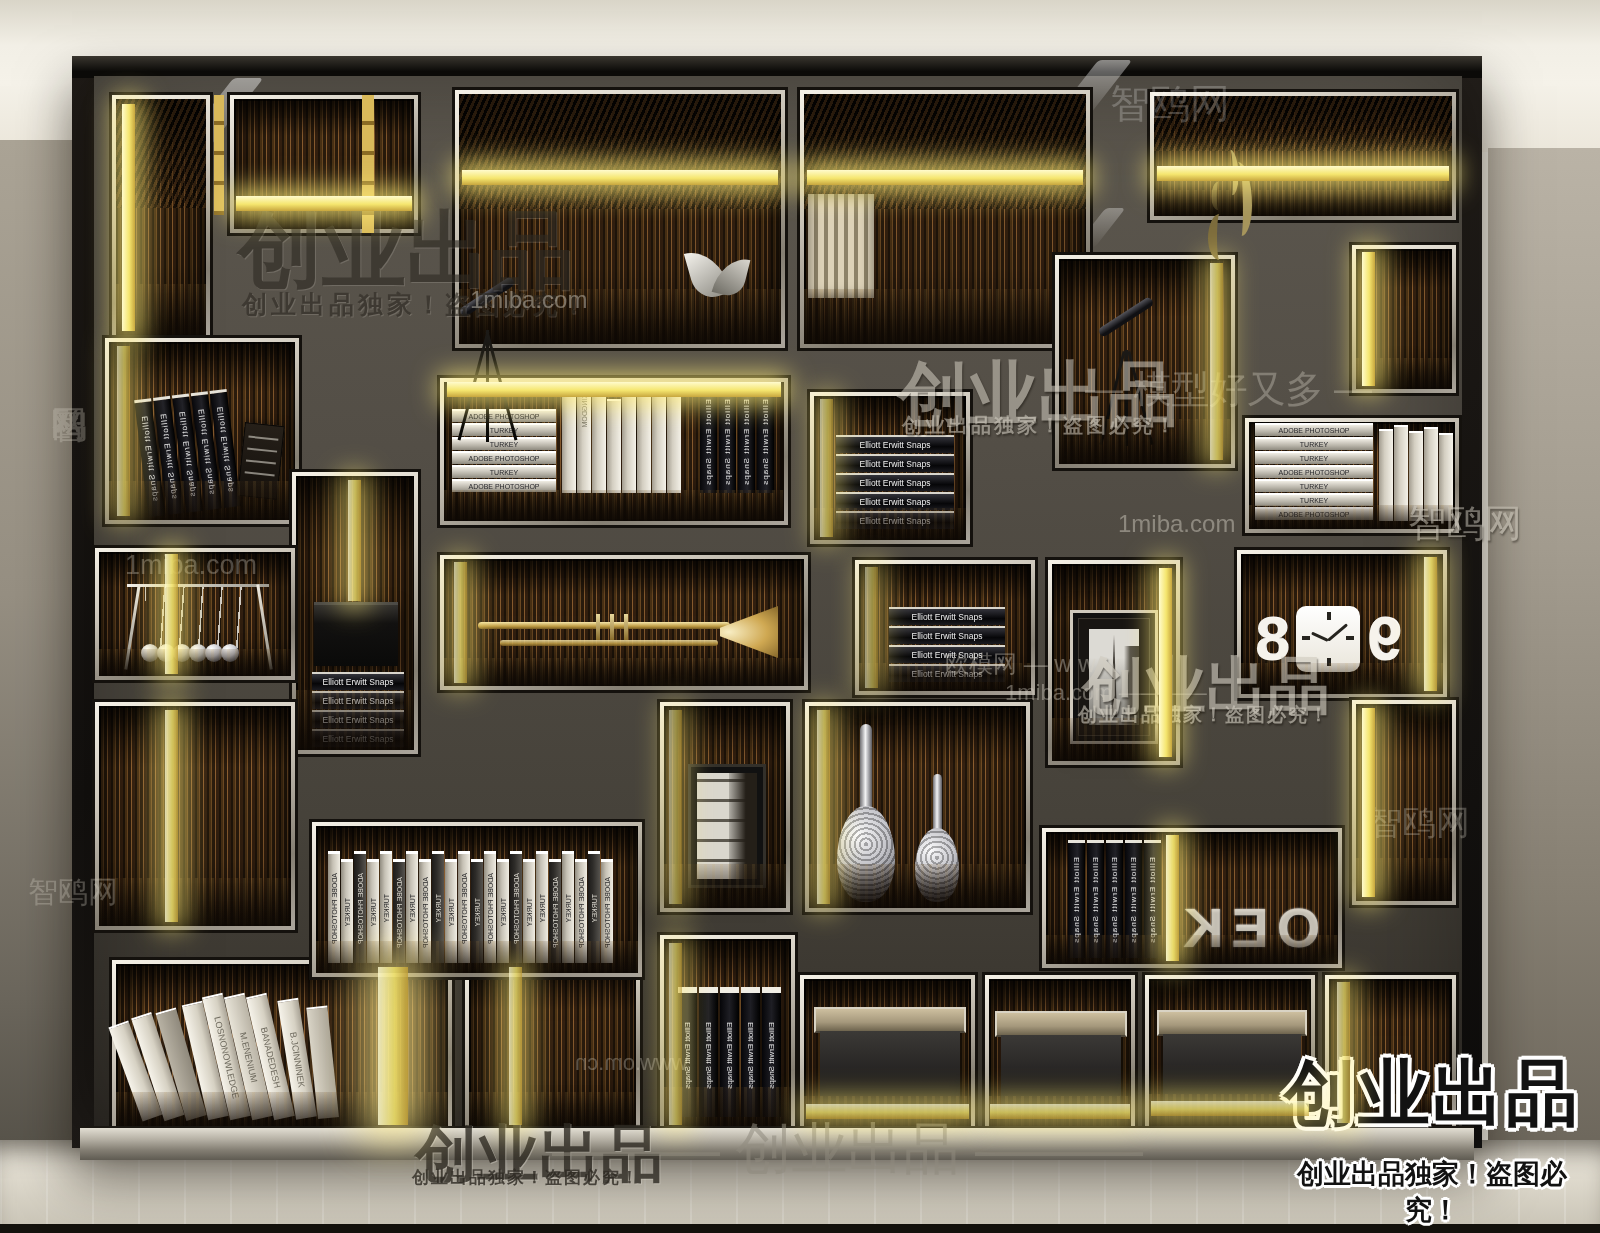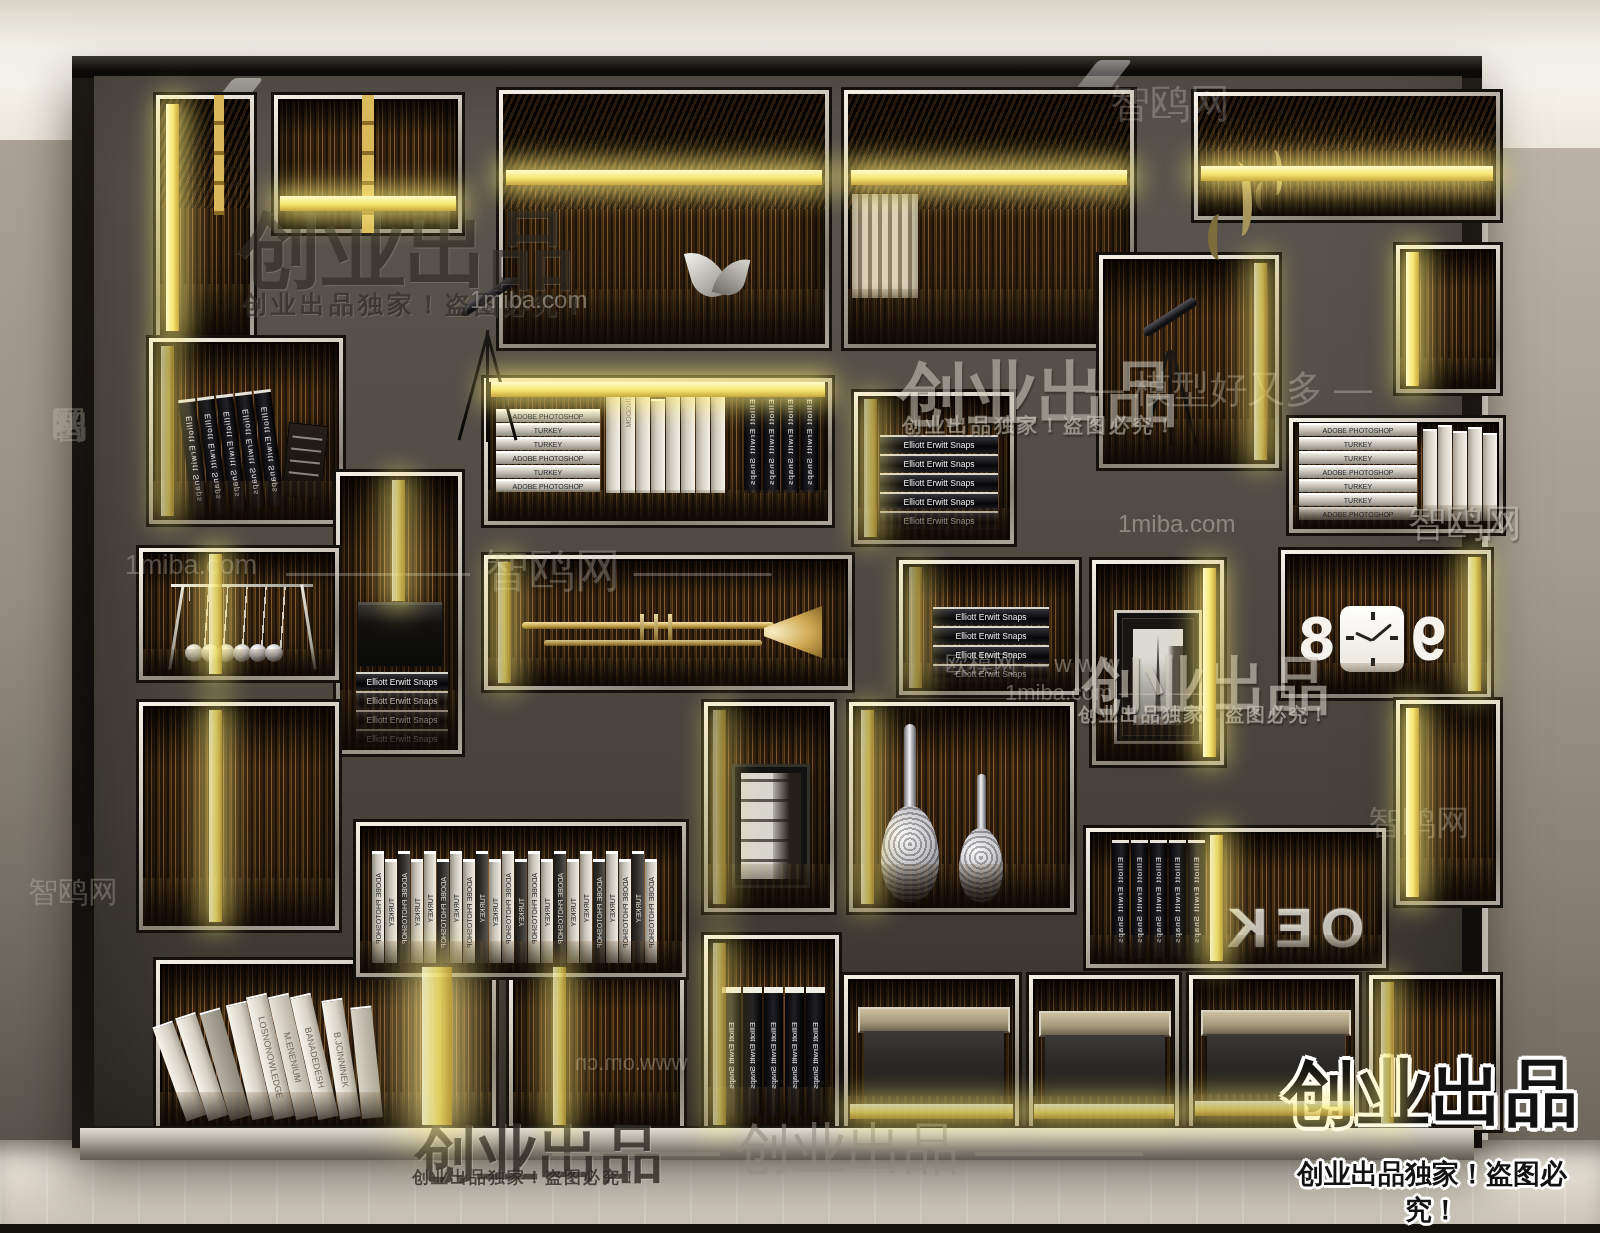--- a/index.html
+++ b/index.html
@@ -36,21 +36,21 @@
     transform:skewX(-38deg);opacity:.5;border-radius:4px;pointer-events:none;}
 
   
   .cell{position:absolute;border:4px solid;
     border-image:linear-gradient(160deg,#f4f0e6 0%,#cbc5b9 35%,#8a former 0%) 1;
     border-image:linear-gradient(160deg,#f4f0e6 0%,#cbc5b9 35%,#857f73 75%,#aaa49a 100%) 1;
     box-shadow:0 0 0 3px #14110d, inset 0 0 0 2px rgba(0,0,0,.55),
       inset 0 16px 34px rgba(0,0,0,.6), inset 0 -12px 26px rgba(0,0,0,.55);
     background:
       linear-gradient(180deg,rgba(0,0,0,.55) 0%,rgba(0,0,0,0) 28%,rgba(0,0,0,.15) 70%,rgba(0,0,0,.5) 96%),
-      repeating-linear-gradient(90deg,#20150a 0 2px,#4b3215 2px 4px,#6e4a23 4px 5px,#2b1c0d 5px 8px,#8c5e30 8px 9px,#352110 9px 12px); margin-left: 44px;}
+      repeating-linear-gradient(90deg,#20150a 0 2px,#4b3215 2px 4px,#6e4a23 4px 5px,#2b1c0d 5px 8px,#8c5e30 8px 9px,#352110 9px 12px);}
   .cell::after{content:"";position:absolute;left:0;right:0;bottom:0;height:22%;
     background:linear-gradient(180deg,rgba(70,45,18,.15),rgba(15,9,4,.88)),
     repeating-linear-gradient(90deg,rgba(255,205,110,.10) 0 3px,rgba(0,0,0,0) 3px 8px);}
   .top-dark::before{content:"";position:absolute;left:0;right:0;top:0;height:46%;
     background:
       repeating-linear-gradient(114deg,rgba(0,0,0,.55) 0 3px,rgba(96,62,28,.35) 3px 6px),
       linear-gradient(180deg,rgba(6,4,2,.95) 0%,rgba(6,4,2,.4) 70%,rgba(6,4,2,0) 100%);}
   .led-h{position:absolute;left:1%;right:1%;height:15px;z-index:2;
     background:linear-gradient(180deg,#fffbcc,#f5e66f 55%,#c7a63e);
     box-shadow:0 0 26px 8px rgba(255,236,120,.8);}
@@ -526,21 +526,20 @@
   <div class="wm wm-dark" style="left:238px;top:194px;font-size:84px;font-weight:bold;opacity:.62;">创业出品</div>
   <div class="wm wm-dark" style="left:242px;top:288px;font-size:25px;font-weight:bold;opacity:.62;letter-spacing:4px;">创业出品独家！盗图必究！</div>
   <div class="wm wm-light" style="left:470px;top:286px;font-size:24px;opacity:.45;">1miba.com</div>
 
   <div class="wm wm-emb" style="left:898px;top:348px;font-size:70px;font-weight:bold;opacity:.55;">创业出品</div>
   <div class="wm wm-emb" style="left:902px;top:412px;font-size:20px;font-weight:bold;opacity:.55;letter-spacing:3px;">创业出品独家！盗图必究！</div>
   <div class="wm wm-light" style="left:1085px;top:364px;font-size:38px;opacity:.35;">— 模型好又多 —</div>
 
   <div class="wm wm-light wm-vert" style="left:44px;top:380px;font-size:36px;opacity:.3;">智鸥网</div>
   <div class="wm wm-light" style="left:125px;top:550px;font-size:27px;opacity:.32;">1miba.com</div>
-  <div class="wm wm-light" style="left:286px;top:540px;font-size:46px;opacity:.3;">———— 智鸥网 ———</div>
   <div class="wm wm-light" style="left:1118px;top:510px;font-size:24px;opacity:.45;">1miba.com</div>
   <div class="wm wm-emb" style="left:1408px;top:498px;font-size:38px;opacity:.5;">智鸥网</div>
 
   <div class="wm wm-light" style="left:945px;top:648px;font-size:24px;opacity:.4;">欧模网 — w w w</div>
   <div class="wm wm-light" style="left:1005px;top:680px;font-size:22px;opacity:.4;">1miba.com ————</div>
   <div class="wm wm-emb" style="left:1082px;top:644px;font-size:62px;font-weight:bold;opacity:.6;">创业出品</div>
   <div class="wm wm-emb" style="left:1078px;top:702px;font-size:19px;font-weight:bold;opacity:.6;letter-spacing:2px;">创业出品独家！盗图必究！</div>
 
   <div class="wm wm-light" style="left:1368px;top:800px;font-size:34px;opacity:.3;">智鸥网</div>
   <div class="wm" style="left:1110px;top:76px;font-size:40px;opacity:.22;color:#ffffff;">智鸥网</div>

